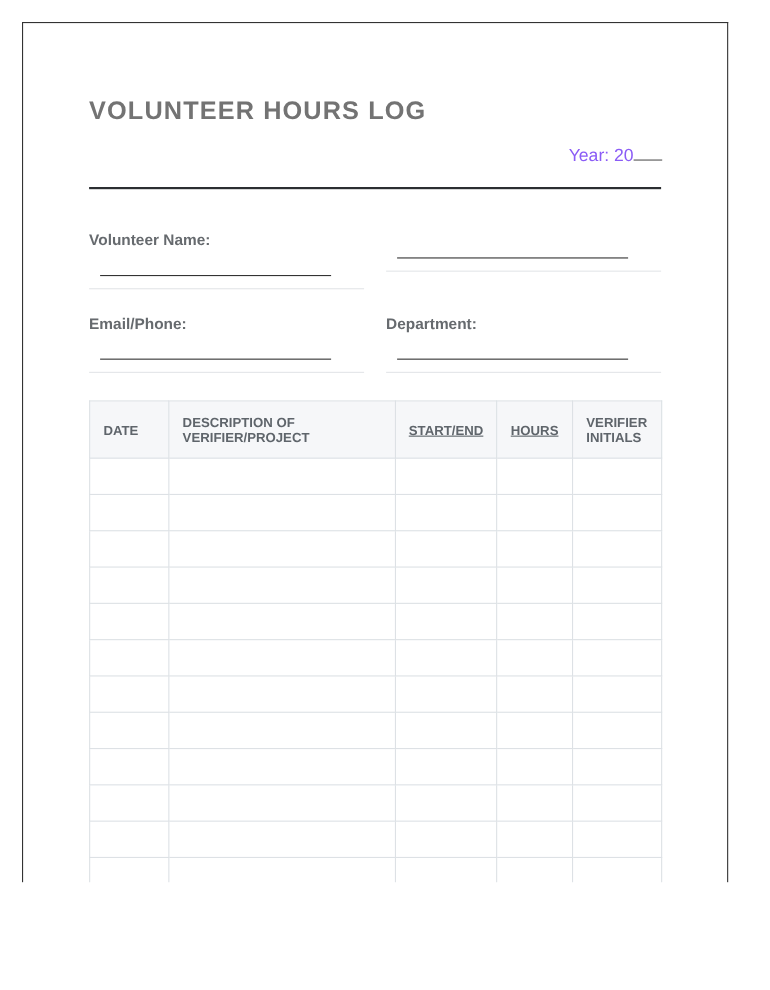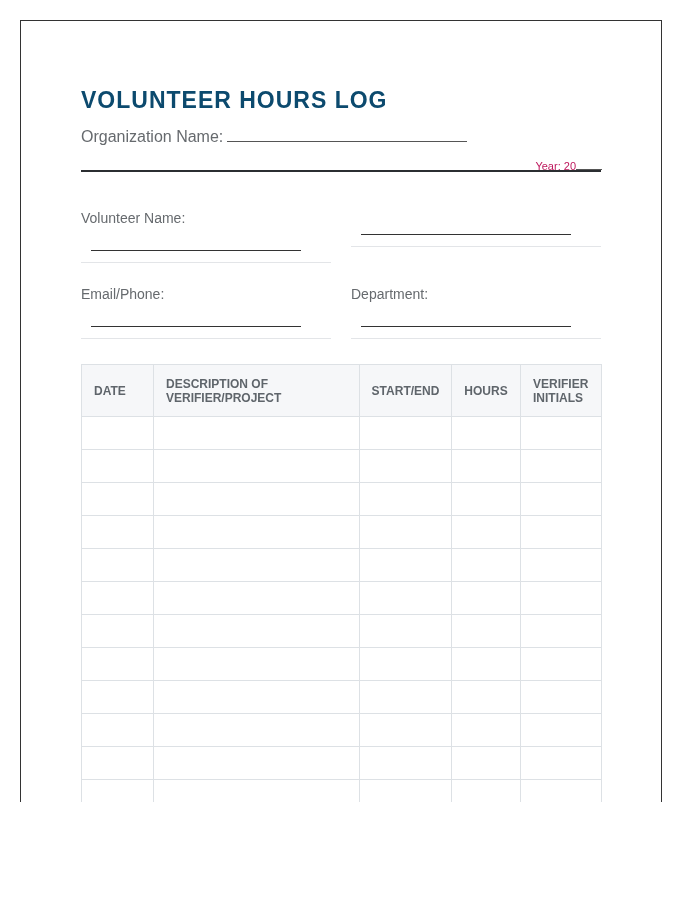--- a/index.html
+++ b/index.html
@@ -1,42 +1,39 @@
 <!DOCTYPE html>
 <html><head>
 <meta charset="utf-8">
 <style>
   html,body{margin:0;padding:0;background:#fff;}
   body{width:700px;height:900px;position:relative;overflow:hidden;font-family:"Liberation Sans",sans-serif;}
   .page{position:absolute;left:20px;top:20px;width:640px;height:781px;border:1px solid #333;border-bottom:none;background:#fff;overflow:hidden;}
-  .title{position:absolute;left:60px;top:66px;font-size:23px;font-weight:bold;letter-spacing:1px;color:#0c4a6e;margin:0;}
+  .title{position:absolute;left:60px;top:66px;font-size:23px;font-weight:bold;letter-spacing:1px;color:#737373;margin:0;}
   .org{position:absolute;left:60px;top:107px;font-size:16px;color:#666a6e;white-space:nowrap;}
   .org .blank{display:inline-block;width:240px;border-bottom:1px solid #555;height:12px;margin-left:4px;vertical-align:baseline;}
-  .year{position:absolute;right:59px;top:112px;font-size:11px;color:#be185d;white-space:nowrap;margin-top:27px;}
+  .year{position:absolute;right:59px;top:112px;font-size:16px;color:#8b5cf6;white-space:nowrap;}
   .year .blank{display:inline-block;width:26px;border-bottom:1px solid #555;height:9px;}
   .rule{position:absolute;left:60px;top:149px;width:520px;height:2px;background:#2b2e31;}
   .field{position:absolute;width:250px;}
-  .field .lbl{font-size:14px;color:#666a6e;display:block;}
+  .field .lbl{font-size:14px;color:#666a6e;display:block;font-weight:bold;}
   .field .line{display:block;margin:14px 0 0 10px;width:210px;border-bottom:1px solid #333;height:10px;}
   .field .sep{display:block;margin-top:11px;border-bottom:1px solid #e3e5e8;}
   table{position:absolute;left:60px;top:343px;width:520px;border-collapse:collapse;table-layout:fixed;padding-left:29px;}
   th,td{border:1px solid #dde1e5;}
   th{background:#f6f7f9;height:51px;text-align:left;font-size:12px;font-weight:bold;color:#5f656b;padding:0 12px;line-height:14px;}
-  th.c{text-align:center;padding:0 6px;}
+  th.c{text-align:center;padding:0 6px;text-decoration:underline;}
   td{height:30px;}
 </style>
 </head>
 <body>
 
 <div class="page">
   <h1 class="title">VOLUNTEER HOURS LOG</h1>
 
-  <div class="org">
-    <span>Organization Name:</span><span class="blank"></span>
-  </div>
   <div class="year">
     <span>Year: 20</span><span class="blank"></span>
   </div>
   <div class="rule"></div>
 
   <div class="field" style="left:60px;top:189px;">
     <span class="lbl">Volunteer Name:</span>
     <span class="line"></span>
     <span class="sep"></span>
   </div>

